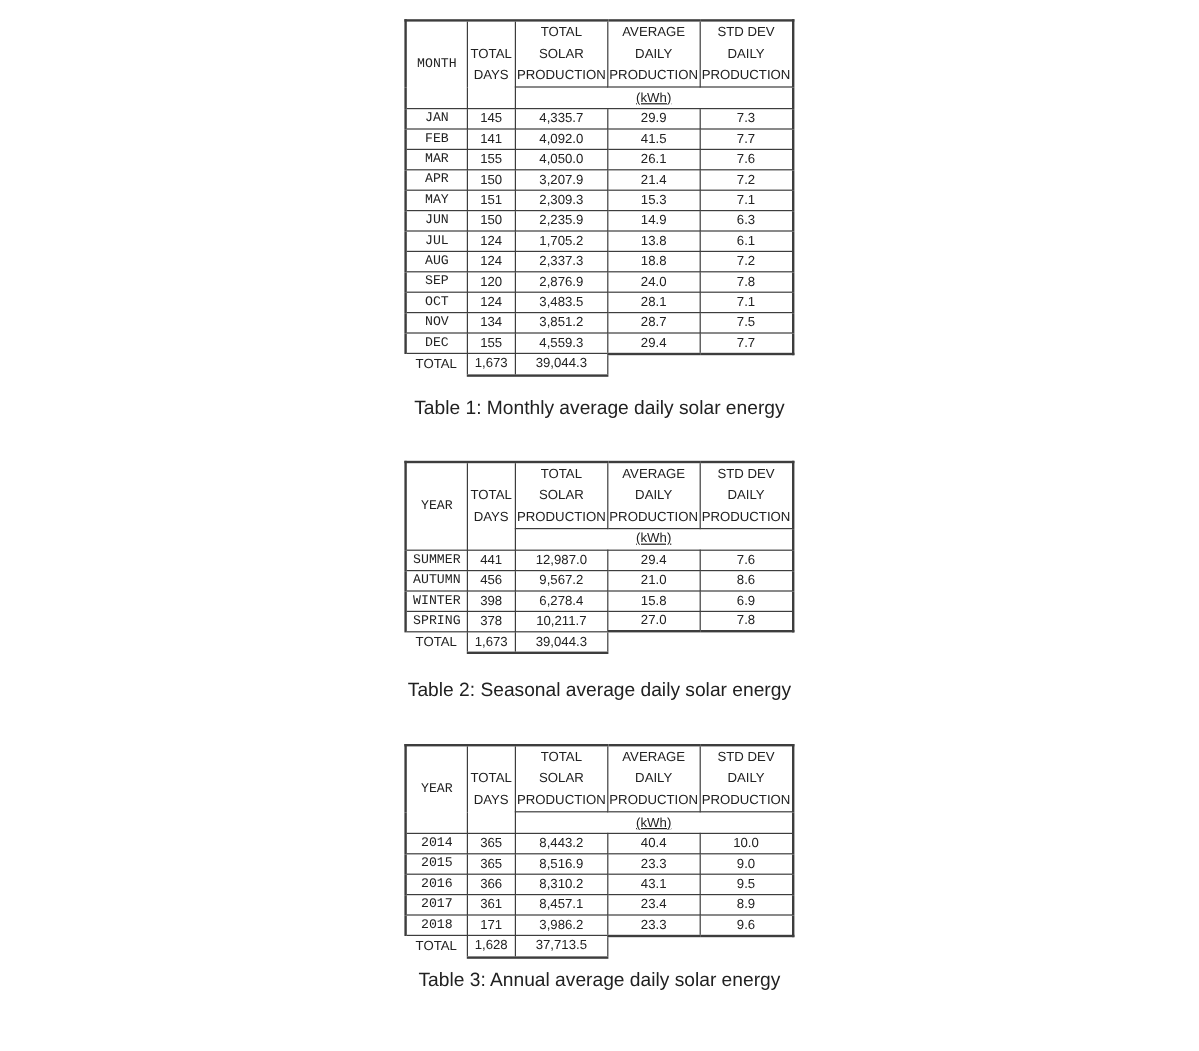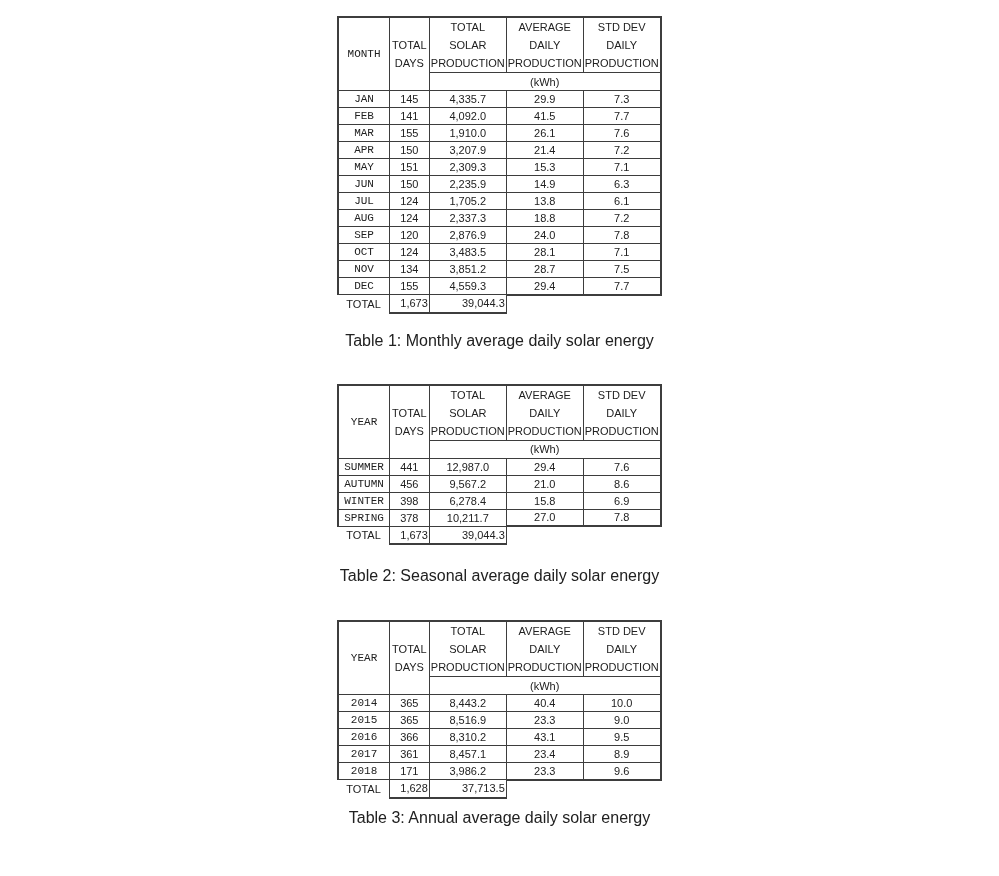--- a/index.html
+++ b/index.html
@@ -28,32 +28,32 @@
     text-align: center;
     vertical-align: middle;
     padding: 0 1px;
     white-space: nowrap;
     border: 1px solid #3d3d3d;
     color: #212121;
   }
   
   .solar .hdr { white-space: pre-line; line-height: 18px; }
   .solar .h3  { height: 55px; }
-  .solar thead td.units { height: 18px; }
+  .solar thead td.units { height: 18px; text-decoration: underline; }
   .solar tbody td { height: 17px; }
   .solar tfoot td { height: 18px; }
   
   .solar .ot { border-top: 2px solid #3d3d3d; }
   .solar .ol { border-left: 2px solid #3d3d3d; font-family: Liberation Mono, monospace; }
   .solar .or { border-right: 2px solid #3d3d3d; }
   .solar tbody tr:last-child td:nth-child(4),
   .solar tbody tr:last-child td:nth-child(5) { border-bottom: 2px solid #3d3d3d; }
   
   .solar tfoot td.total-label { border: none; }
-  .solar tfoot td.total-cell { border: 1px solid #3d3d3d; border-bottom: 2px solid #3d3d3d; text-align: right; }
+  .solar tfoot td.total-cell { border: 1px solid #3d3d3d; border-bottom: 2px solid #3d3d3d; }
   .caption {
     font-size: 16px;
     line-height: 14px;
     color: #212121;
     text-align: center;
   }
   .t1 { margin-top: 16px; }
   .cap1 { margin-top: 20px; }
   .t2 { margin-top: 36px; }
   .cap2 { margin-top: 24px; }
@@ -106,21 +106,21 @@
           <td class="ol">FEB</td>
           <td>141</td>
           <td>4,092.0</td>
           <td>41.5</td>
           <td class="or">7.7</td>
         </tr>
 
         <tr>
           <td class="ol">MAR</td>
           <td>155</td>
-          <td>1,910.0</td>
+          <td>4,050.0</td>
           <td>26.1</td>
           <td class="or">7.6</td>
         </tr>
 
         <tr>
           <td class="ol">APR</td>
           <td>150</td>
           <td>3,207.9</td>
           <td>21.4</td>
           <td class="or">7.2</td>

